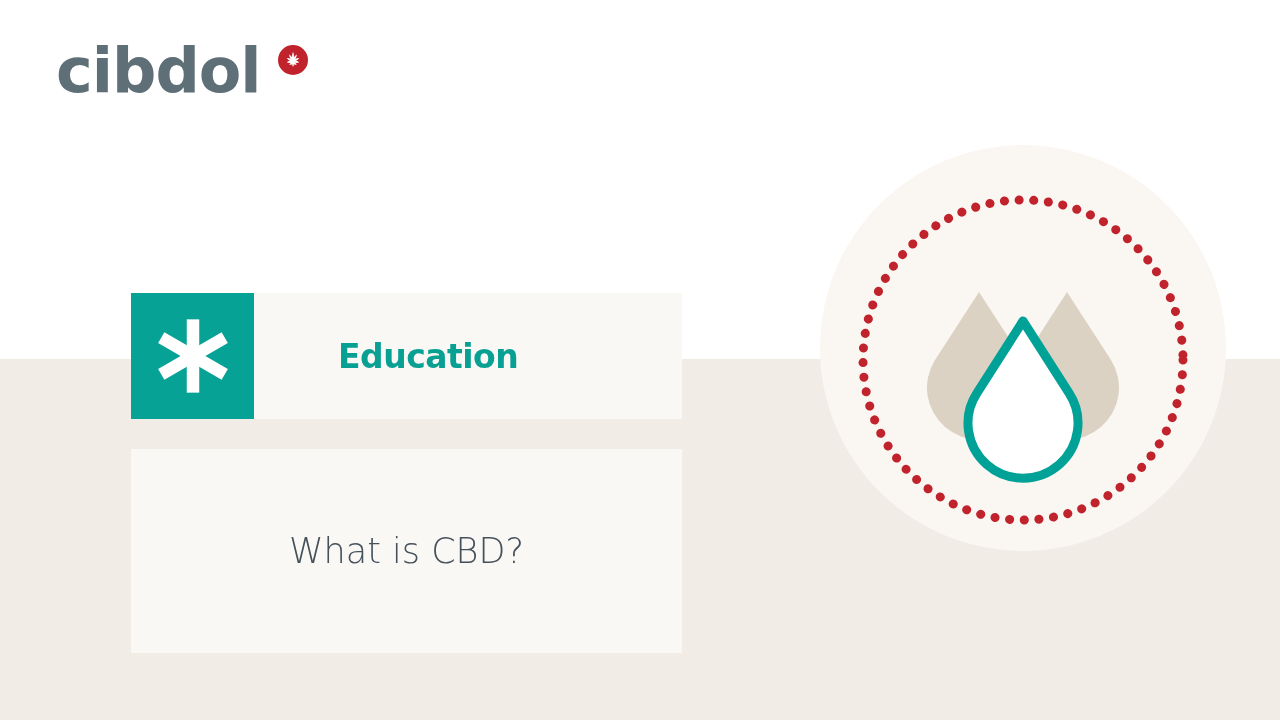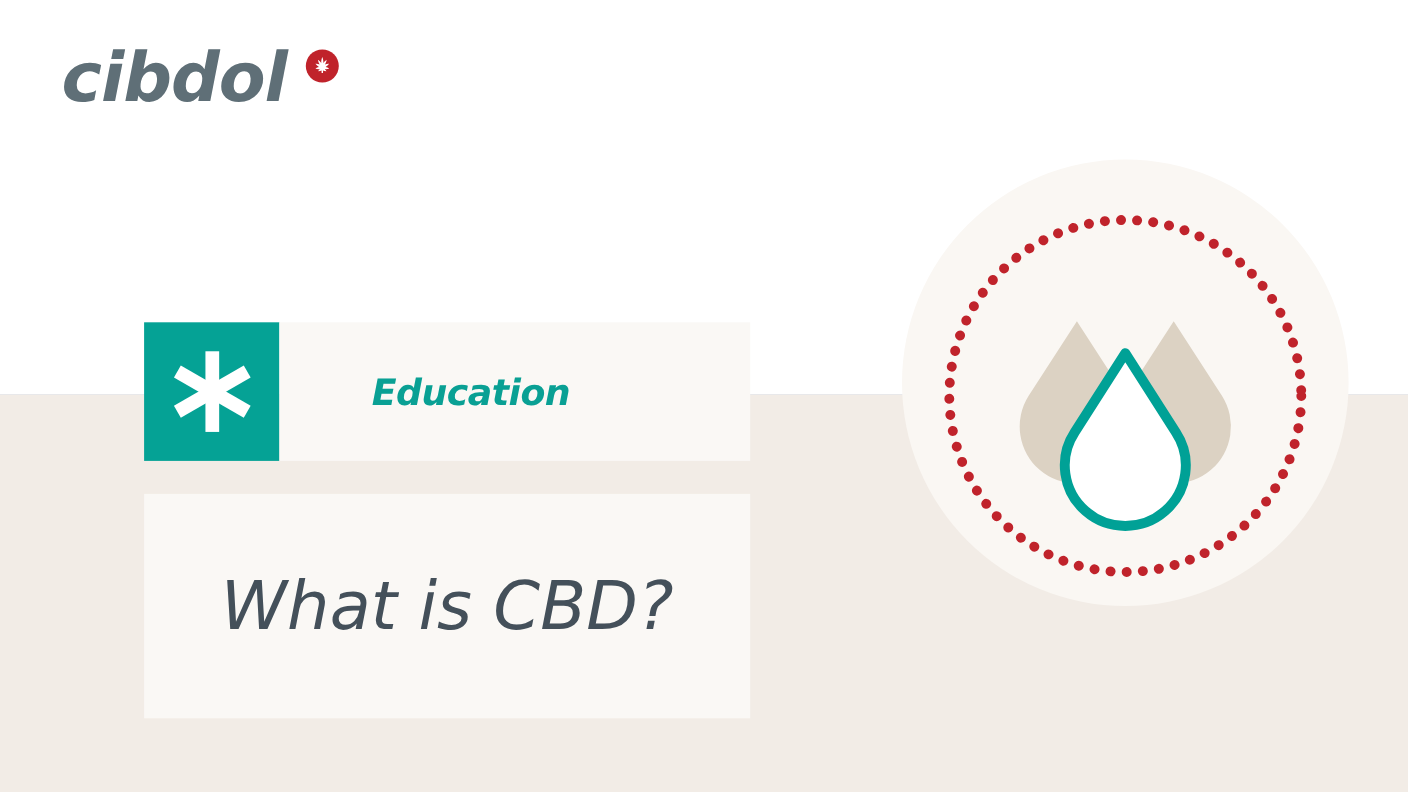--- a/index.html
+++ b/index.html
@@ -13,21 +13,20 @@
     font-family: "Liberation Sans", sans-serif;
     background: #ffffff;
   }
 
   #stage {
     position: relative;
     width: 1280px;
     height: 720px;
     background: #0f172a;
     overflow: hidden;
-    font-style: italic;
   }
 
   
   .bg-top {
     position: absolute;
     left: 0; top: 0;
     width: 1280px;
     height: 359px;
     background: #ffffff;
   }
@@ -127,21 +126,21 @@
     top: 449px;
     width: 551px;
     height: 204px;
     background: #faf8f5;
     display: flex;
     align-items: center;
     justify-content: center;
   }
   .title-text {
     font-family: "DejaVu Sans", sans-serif;
-    font-size: 61px;
+    font-size: 35px;
     font-weight: 300;
     color: #44505a;
     letter-spacing: 0px;
     line-height: 1;
     text-align: center;
   }
 
   
   .hero {
     position: absolute;

